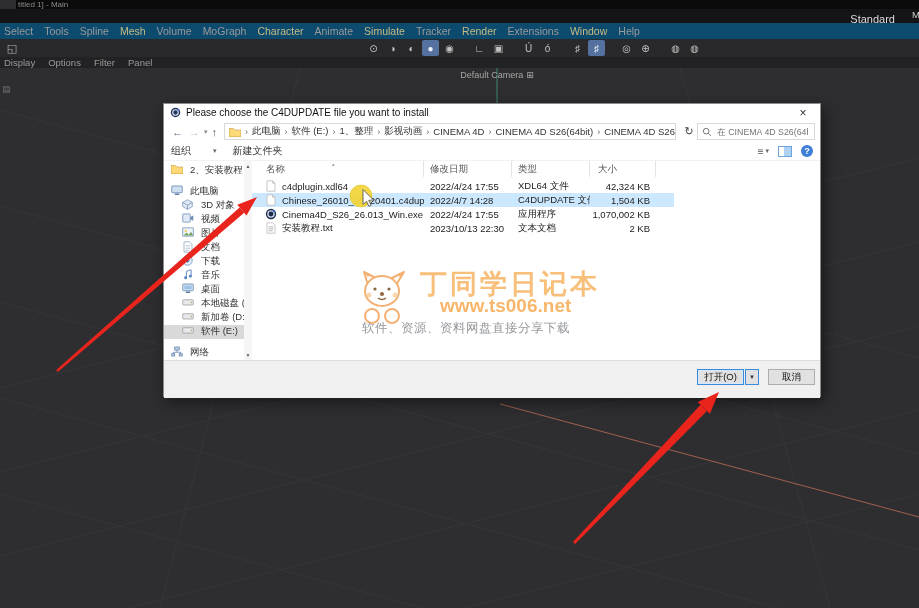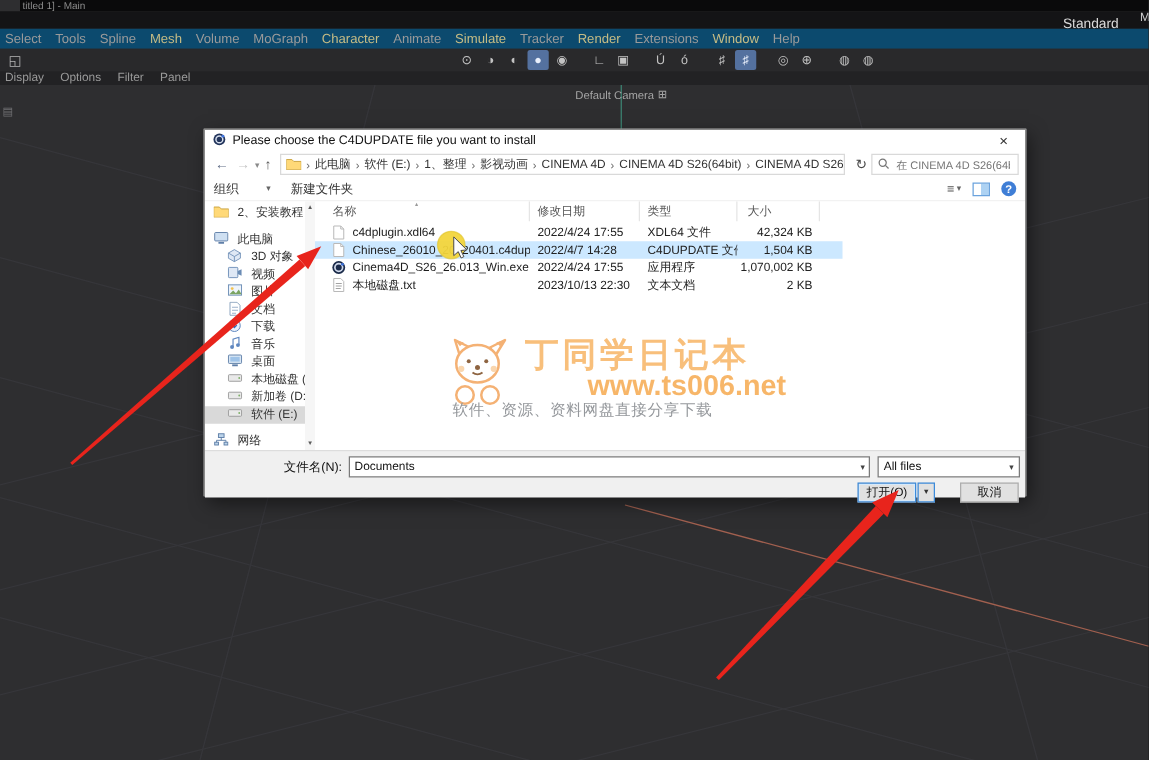--- a/index.html
+++ b/index.html
@@ -79,26 +79,26 @@
   .d-footer{height:38px;background:#f0f0f0;border-top:1px solid #ddd;padding:4px 4px 0 0;}
   .f-row1{display:flex;align-items:center;height:17px;padding-left:63px;}
   .f-label{font-size:10px;color:#111;margin-right:5px;white-space:nowrap;}
   .fake-input{flex:1;height:17px;border:1px solid #7a7a7a;background:#fff;display:flex;align-items:center;padding:0 3px 0 4px;font-size:9.5px;color:#111;}
   .caret2{margin-left:auto;font-size:7px;color:#444;}
   .type-combo{width:114px;height:17px;margin-left:6px;border:1px solid #7a7a7a;background:#fff;display:flex;align-items:center;padding:0 4px;font-size:9.5px;color:#111;}
   .f-row2{display:flex;justify-content:flex-end;align-items:center;margin-top:4px;}
   .btn{height:16px;display:flex;align-items:center;justify-content:center;background:#e1e1e1;border:1px solid #adadad;font-size:9.5px;color:#111;}
   .btn-open{width:47px;border-color:#3c8ad9;box-shadow:inset 0 0 0 1px #d6e9fa;}
   .btn-split{width:14px;margin-left:1px;border-color:#3c8ad9;font-size:6px;color:#333;}
-  .btn-cancel{width:47px;margin-left:20px;margin-right:1px;}
+  .btn-cancel{width:47px;margin-left:9px;margin-right:1px;}
   
   .wm{position:absolute;left:356px;top:262px;width:280px;height:76px;z-index:15;pointer-events:none;}
   .wm-dog{position:absolute;left:0;top:5px;opacity:.85;}
   .wm-title{position:absolute;left:64px;top:4px;font-size:27px;font-weight:bold;letter-spacing:3px;color:rgba(246,169,79,.75);white-space:nowrap;}
-  .wm-url{position:absolute;left:114px;top:33px;font-size:23px;font-weight:bold;color:rgba(246,169,79,.85);white-space:nowrap;text-align:right;}
+  .wm-url{position:absolute;left:84px;top:33px;font-size:19px;font-weight:bold;color:rgba(246,169,79,.85);white-space:nowrap;text-align:right;}
   .wm-sub{position:absolute;left:6px;top:58px;font-size:12.5px;color:#95989c;letter-spacing:.5px;white-space:nowrap;}
 </style>
 </head>
 <body>
 
 <div class="stage">
 
   <svg class="grid-svg" width="919" height="608">
     <g stroke="#36363a" stroke-width="1">
       <line x1="0" y1="556" x2="919" y2="326"></line>
@@ -440,41 +440,30 @@
     <span class="col-size">1,070,002 KB</span>
   </div>
             <div class="file-row">
     <span class="col-name">
       <span class="ficon">
                   <svg width="10" height="12" viewBox="0 0 12 15">
                     <path d="M1 1h7l3 3v10H1z" fill="#fff" stroke="#b9b9b9"></path>
                     <path d="M3 6h6M3 8.5h6M3 11h5" stroke="#8a8a8a" stroke-width=".8"></path>
                   </svg>
                 </span>
-      <span class="fname">本地磁盘.txt</span>
+      <span class="fname">安装教程.txt</span>
     </span>
     <span class="col-date">2023/10/13 22:30</span>
     <span class="col-type">文本文档</span>
     <span class="col-size">2 KB</span>
   </div>
           </div>
       </div>
     </div>
     <div class="d-footer">
-      <div class="f-row1">
-        <span class="f-label">文件名(N):</span>
-        <div class="fake-input">
-          <span>Documents</span>
-          <span class="caret2">▾</span>
-        </div>
-        <div class="type-combo">
-          <span>All files</span>
-          <span class="caret2">▾</span>
-        </div>
-      </div>
       <div class="f-row2">
         <span class="btn btn-open">打开(O)</span>
         <span class="btn btn-split">▼</span>
         <span class="btn btn-cancel">取消</span>
       </div>
     </div>
   </div>
 
   <div class="wm">
     <span class="wm-dog">

